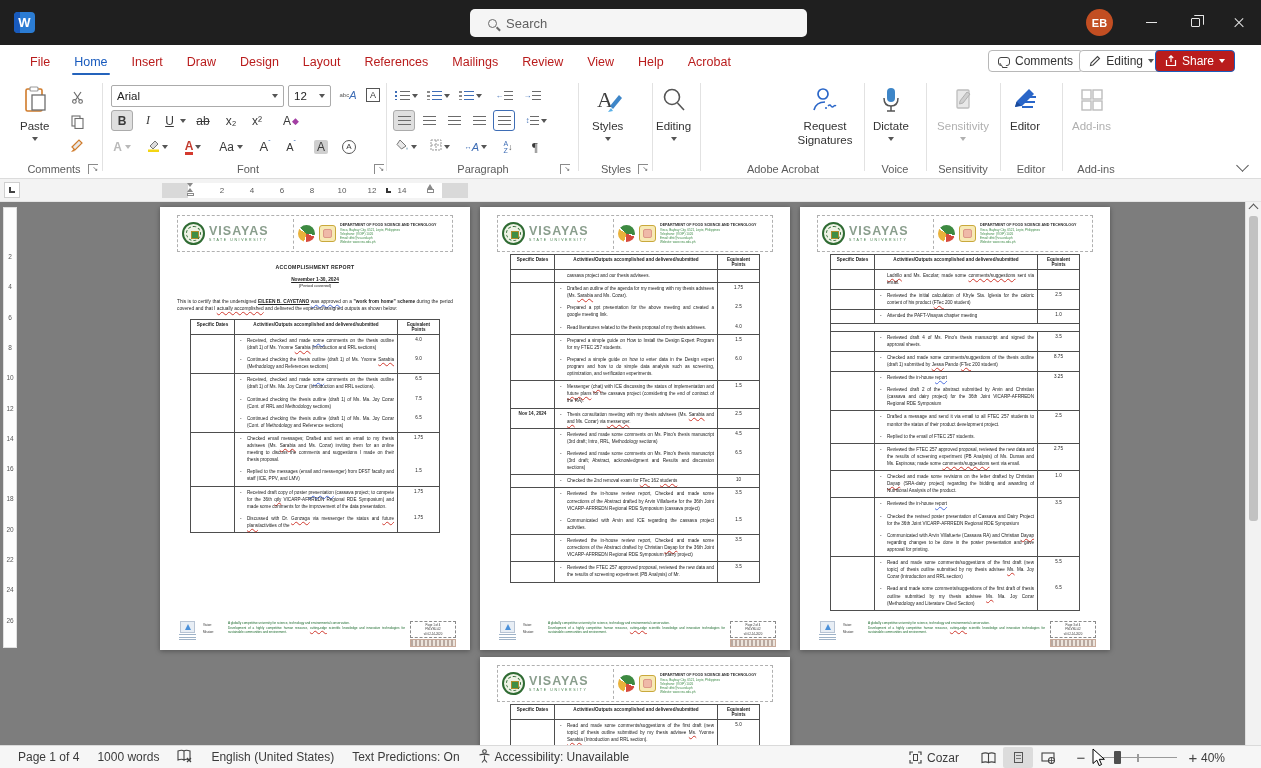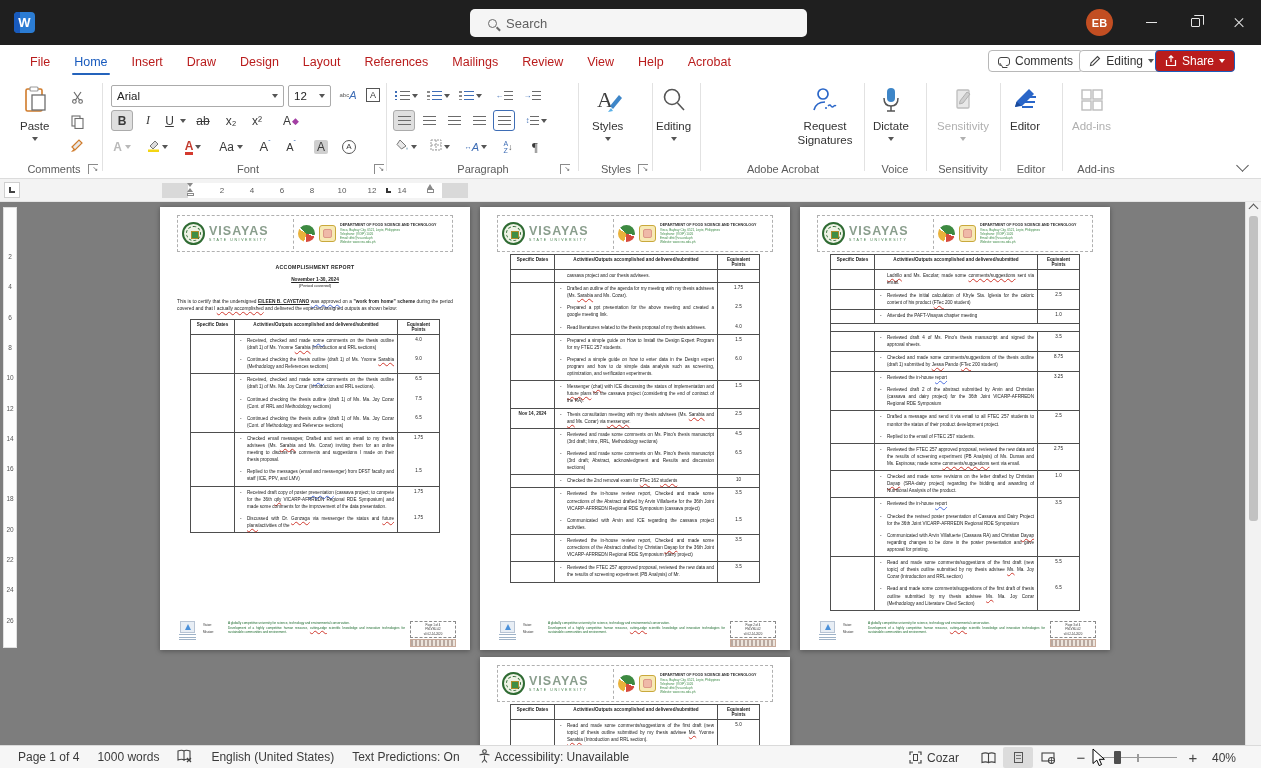--- a/index.html
+++ b/index.html
@@ -131,21 +131,21 @@
   
   .sbar{position:absolute;left:0;bottom:0;width:100%;height:23px;background:#f6f6f6;border-top:1px solid #dadada;display:flex;align-items:center;font-size:12px;color:#3b3b3b}
   .sbar .it{margin-left:18px;white-space:nowrap}
   .sbright{position:absolute;right:0;top:0;height:23px;display:flex;align-items:center}
   .vbtn{width:30px;height:21px;display:flex;align-items:center;justify-content:center;border-radius:2px}
   .vbtn.act{background:#dcdcdc}
   .zoomtrack{width:80px;height:1.5px;background:#9a9a9a;position:relative;margin:0 8px}
   .ztick{position:absolute;left:50%;top:-3px;width:1.5px;height:8px;background:#9a9a9a}
   .zthumb{position:absolute;left:17px;top:-6px;width:7px;height:13px;background:#4f4f4f;border-radius:1px}
   .zbtn{font-size:15px;color:#444;width:16px;text-align:center}
-  .zpct{width:46px;text-align:center;margin-right:14px}
+  .zpct{width:46px;text-align:left;margin-right:14px}
   .docicon{width:9px;height:11px;border:1.2px solid #555;position:relative;display:inline-block}
   .docicon::after{content:"";position:absolute;left:1px;top:2px;right:1px;height:5px;background:repeating-linear-gradient(to bottom,#777 0 1px,transparent 1px 2.5px)}
   .cursor{position:absolute;left:1092px;top:748px;z-index:99}
 </style>
 </head>
 <body>
 
 <div class="tbar">
   <div class="wlogo">
       <span>W</span>

